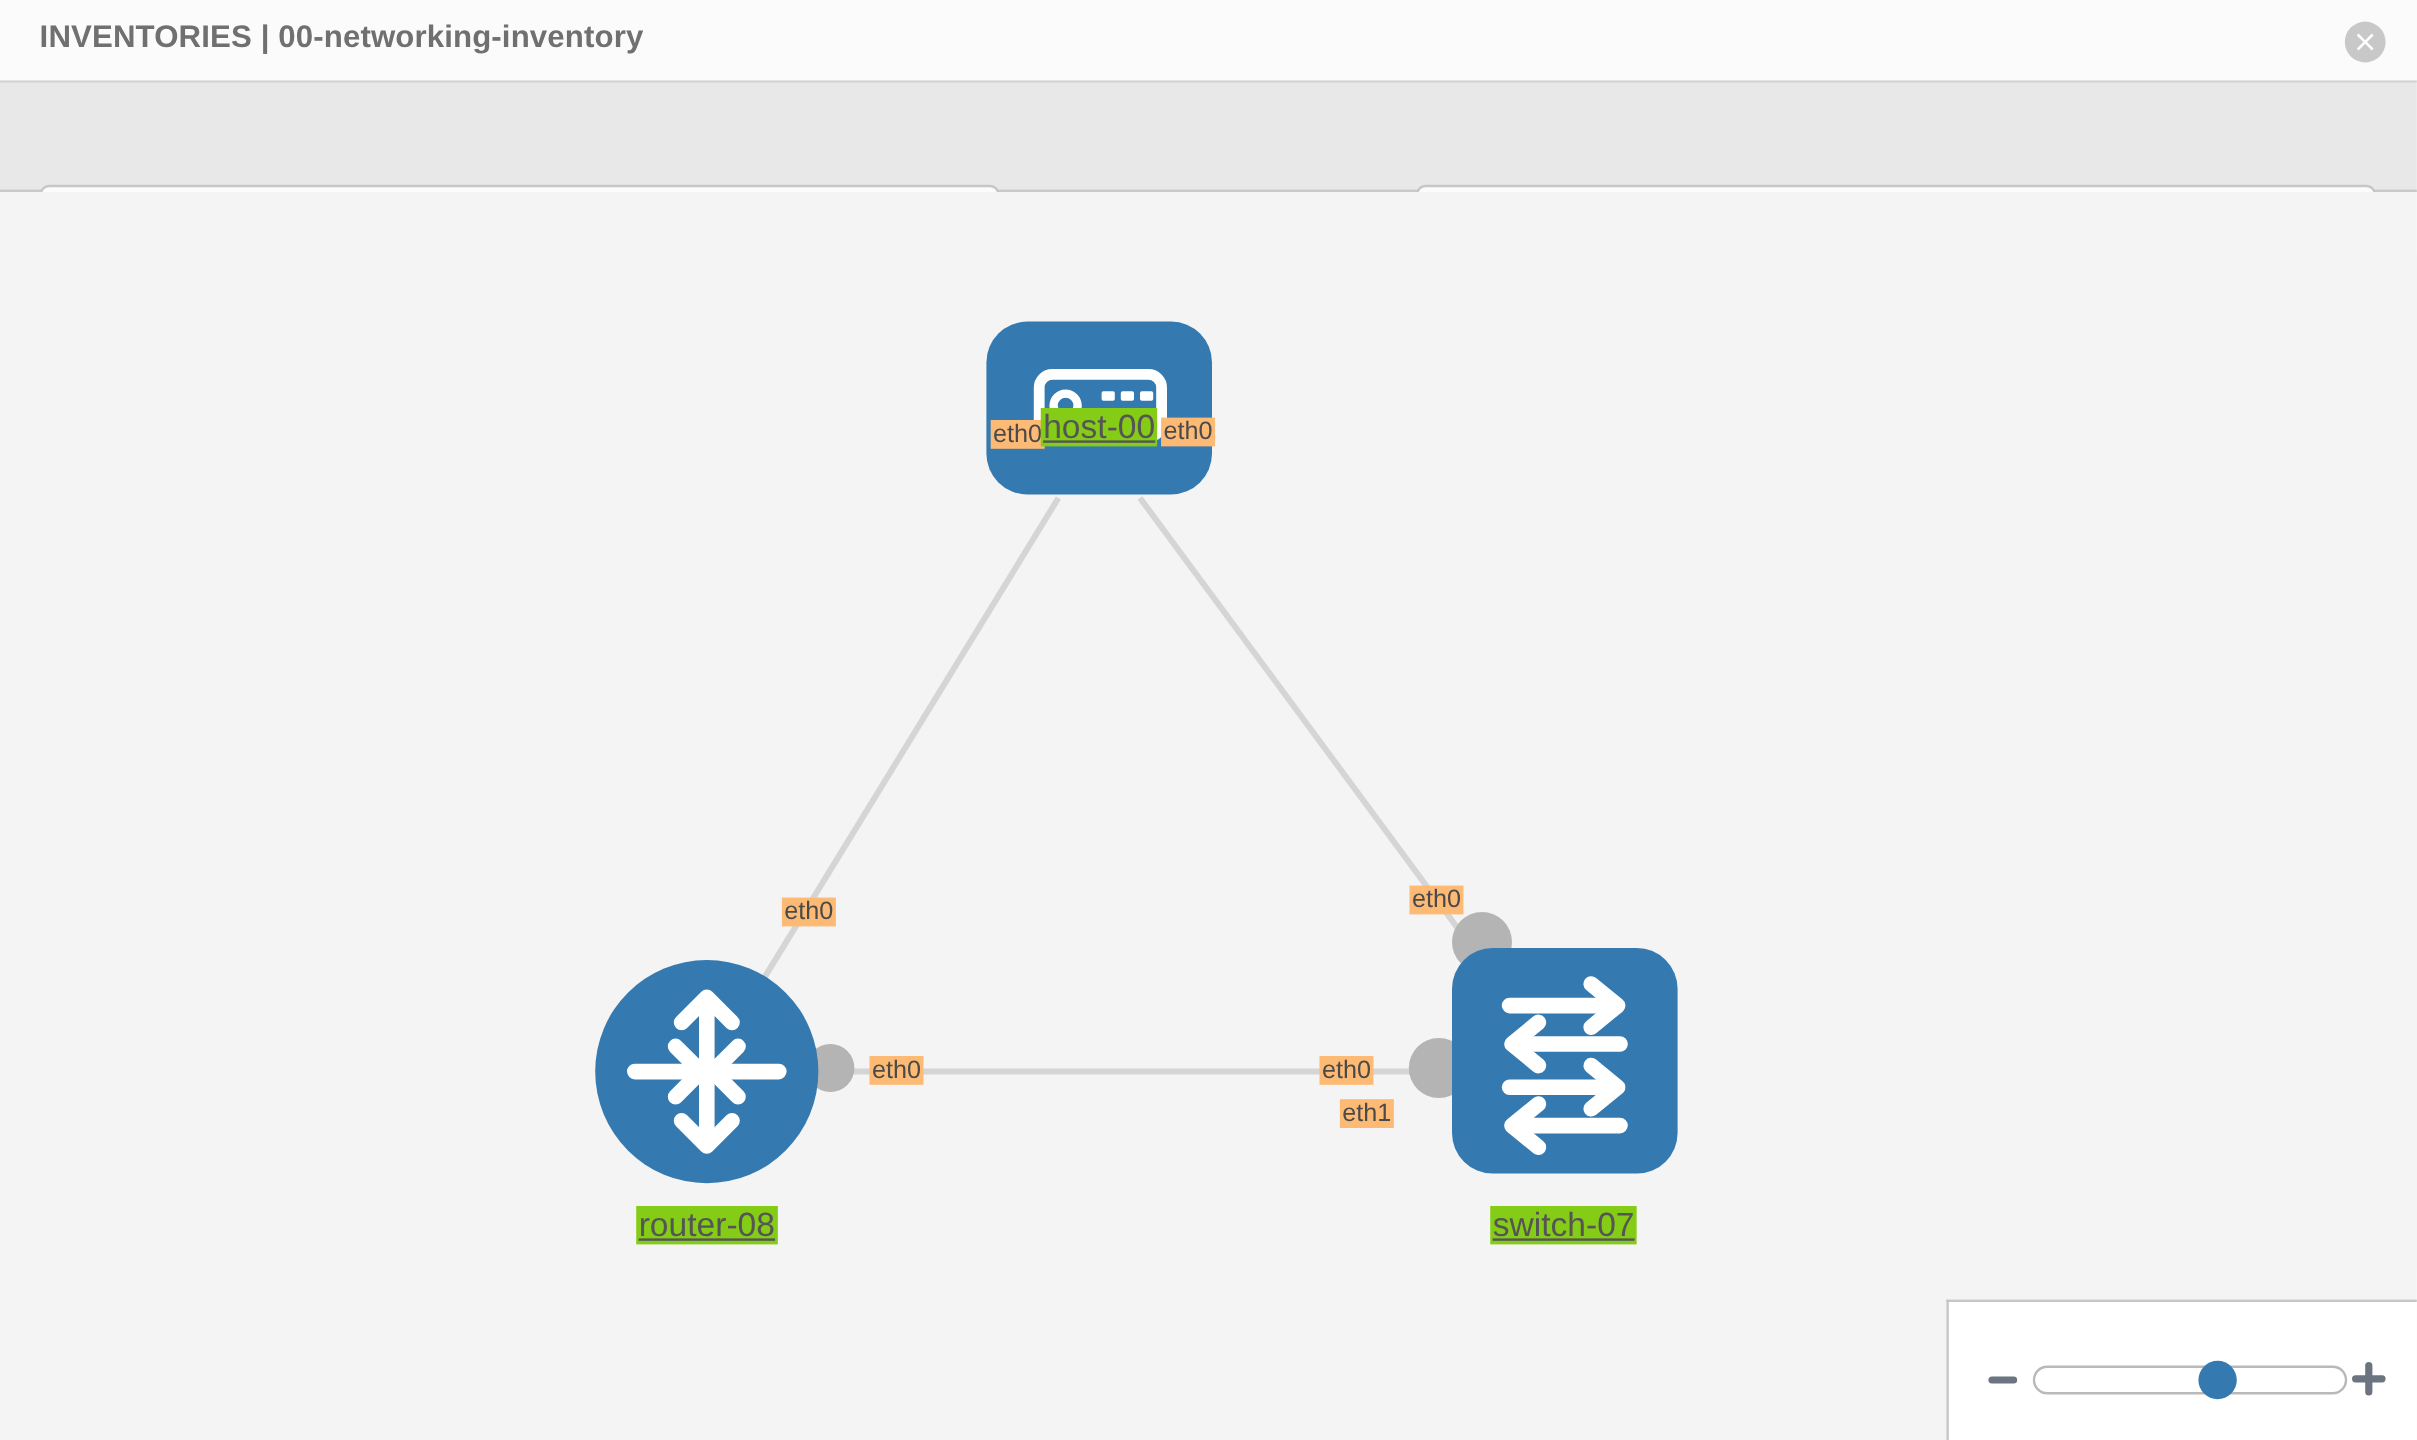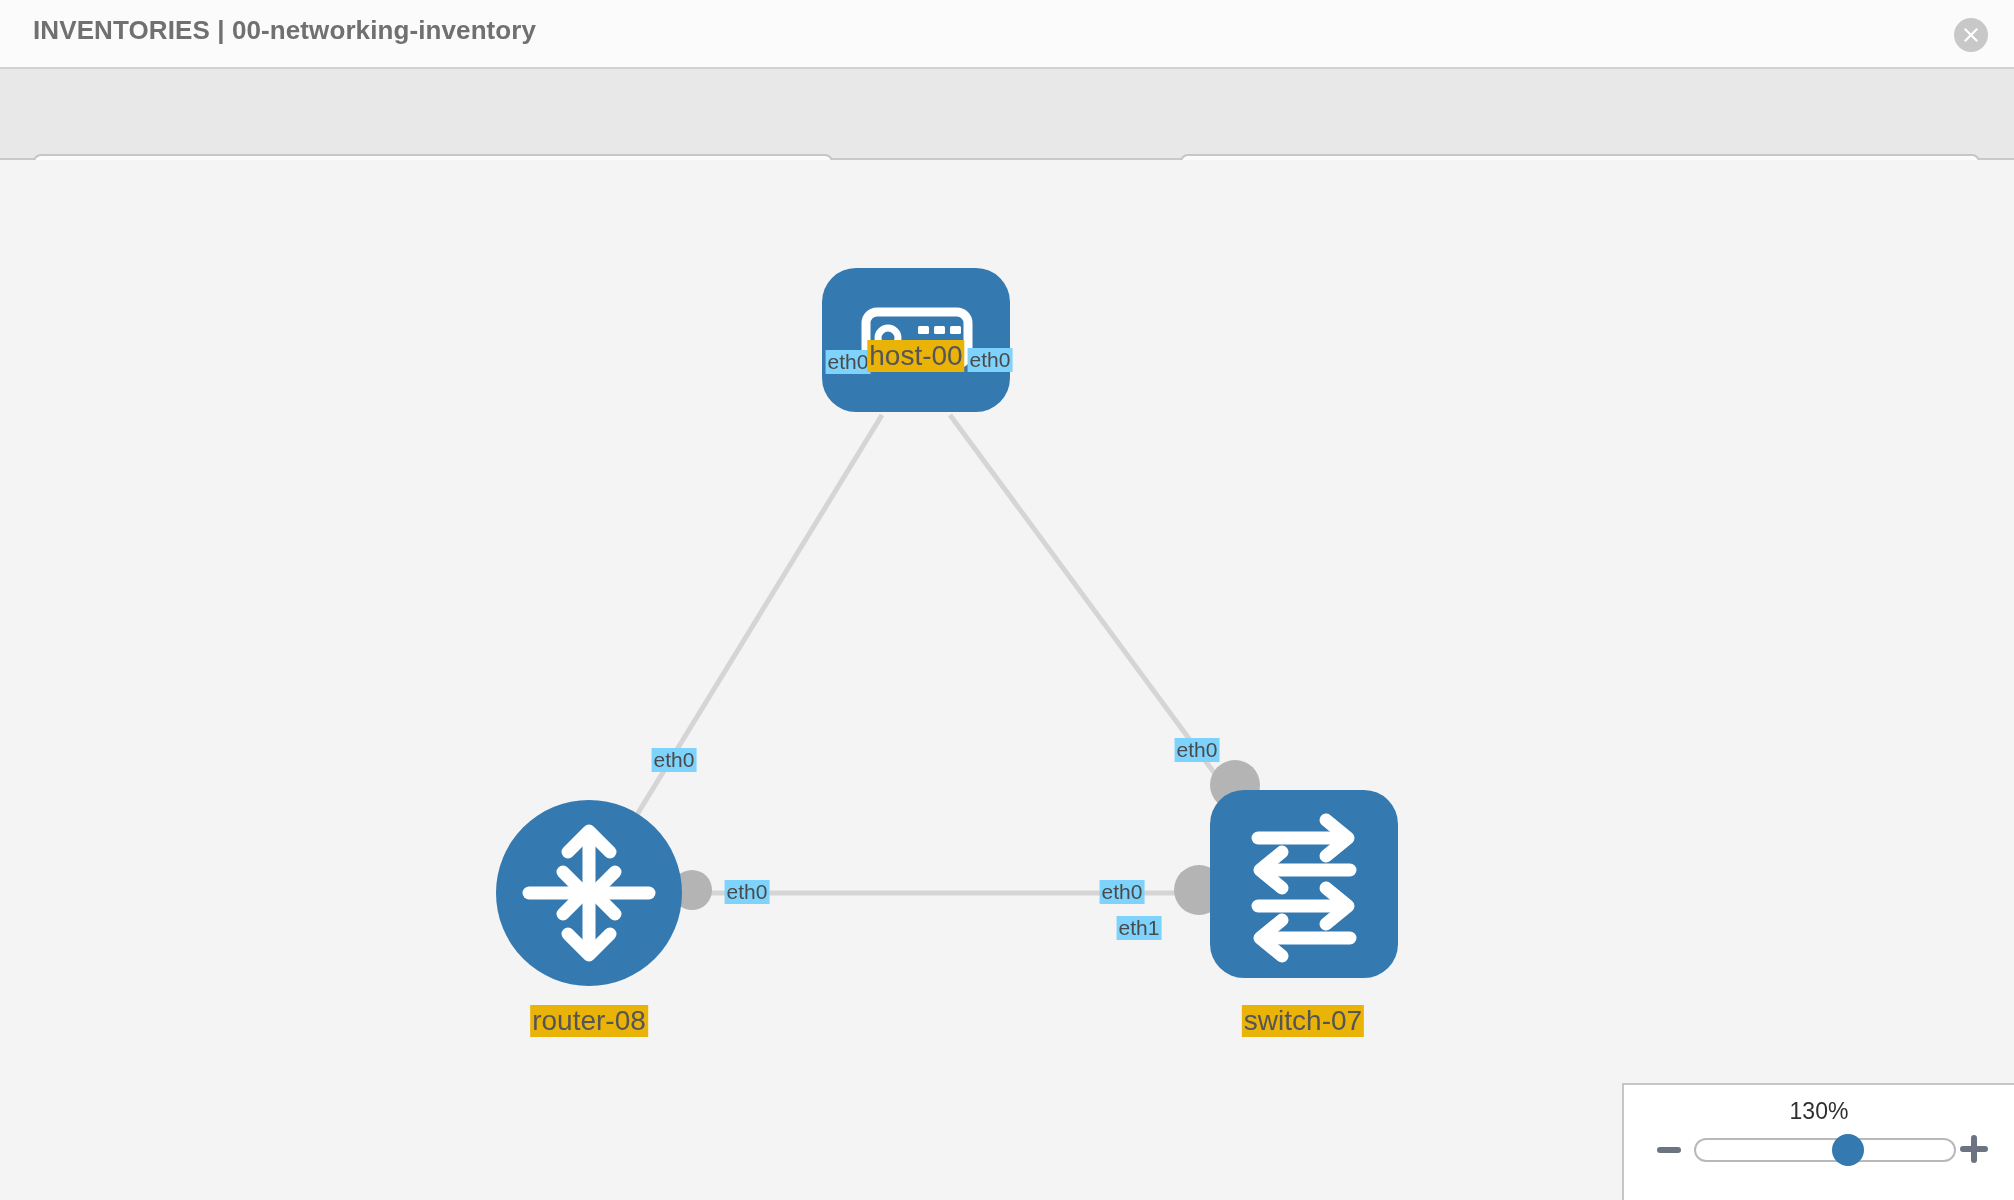--- a/index.html
+++ b/index.html
@@ -109,30 +109,31 @@
     position: absolute;
     left: 0; top: 0;
     width: 2014px;
     height: 1040px;
   }
 
   .node-label {
     position: absolute;
     font-size: 28px;
     color: #555555;
-    background: #eab308;
+    background: #84cc16;
     white-space: nowrap;
     padding: 0 2px;
     transform: translateX(-50%);
+    text-decoration: underline;
   }
   .edge-label {
     position: absolute;
     font-size: 21px;
     color: #4a4a4a;
-    background: #7dd3fc;
+    background: #fdba74;
     white-space: nowrap;
     padding: 0 2px;
     transform: translateX(-50%);
   }
 
   
   .zoom-panel {
     position: absolute;
     left: 1622px;
     top: 1083px;
@@ -327,19 +328,18 @@
   <div class="edge-label" style="left:747px; top:720px;">eth0</div>
   <div class="edge-label" style="left:1122px; top:720px;">eth0</div>
   <div class="edge-label" style="left:1139px; top:756px;">eth1</div>
 
   <div class="node-label" style="left:916px; top:180px;">host-00</div>
   <div class="node-label" style="left:589px; top:845px;">router-08</div>
   <div class="node-label" style="left:1303px; top:845px;">switch-07</div>
 </div>
 
 <div class="zoom-panel">
-  <div class="zoom-value">130%</div>
   <div class="zoom-minus"></div>
   <div class="zoom-track">
     <div class="zoom-thumb" id="zoom-thumb" style="left: 135.6px;"></div>
   </div>
   <div class="zoom-plus"></div>
 </div>
 
 </body></html>

